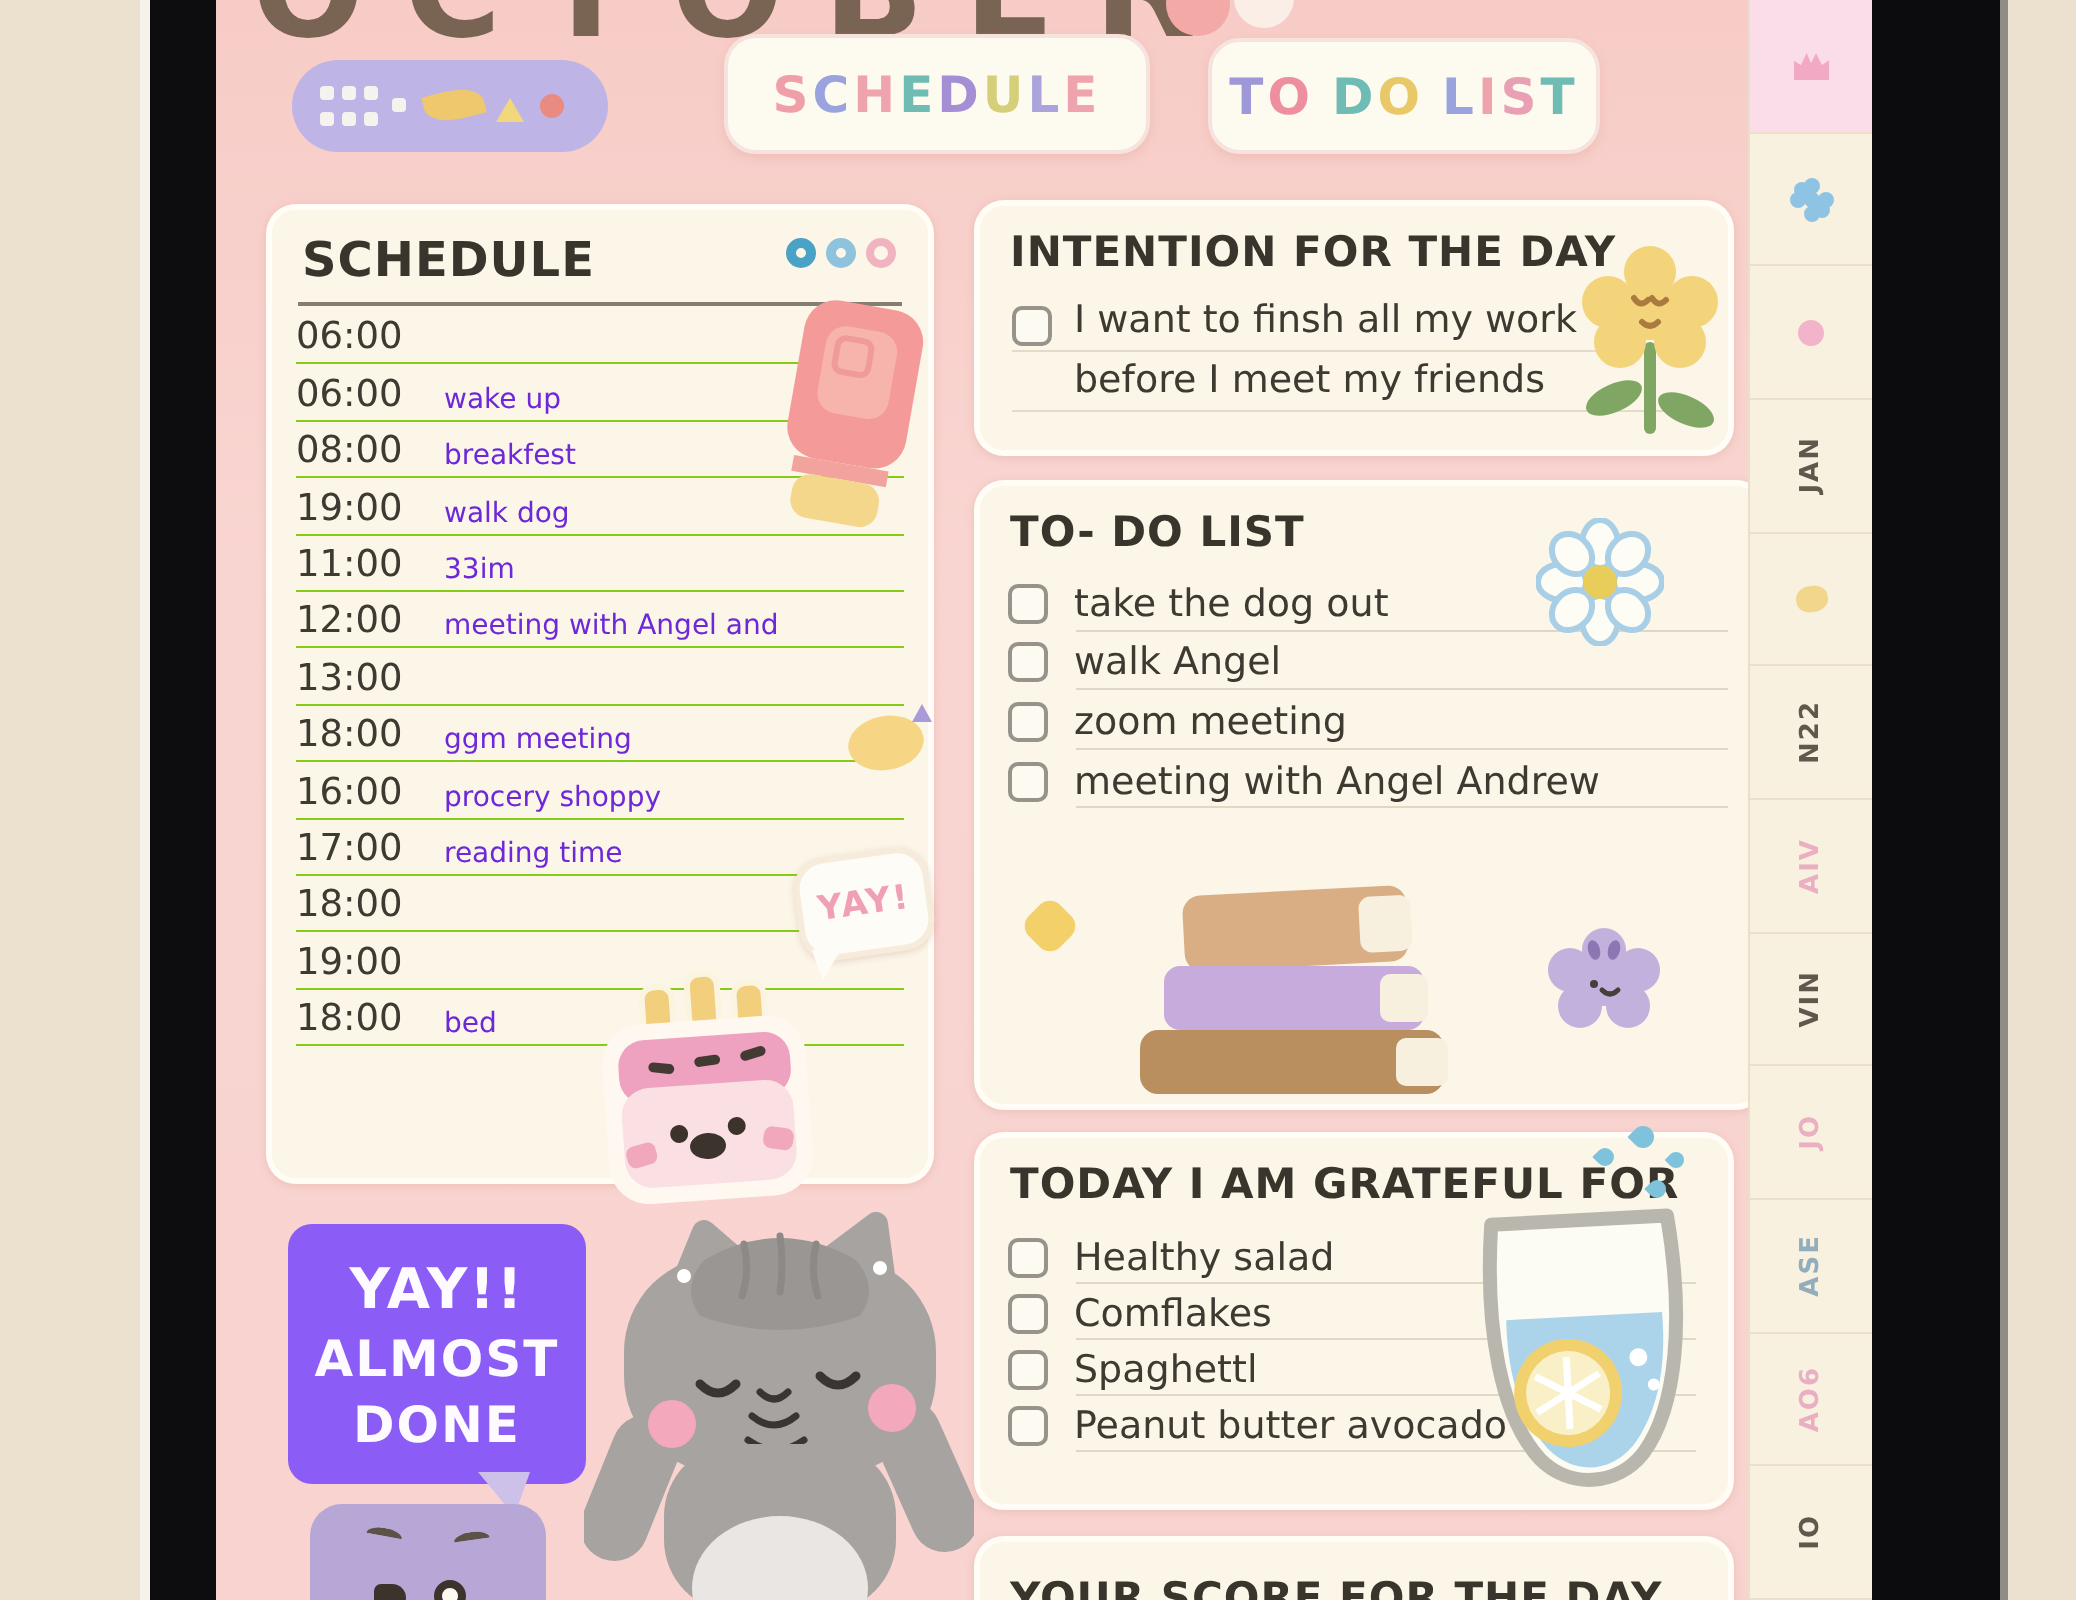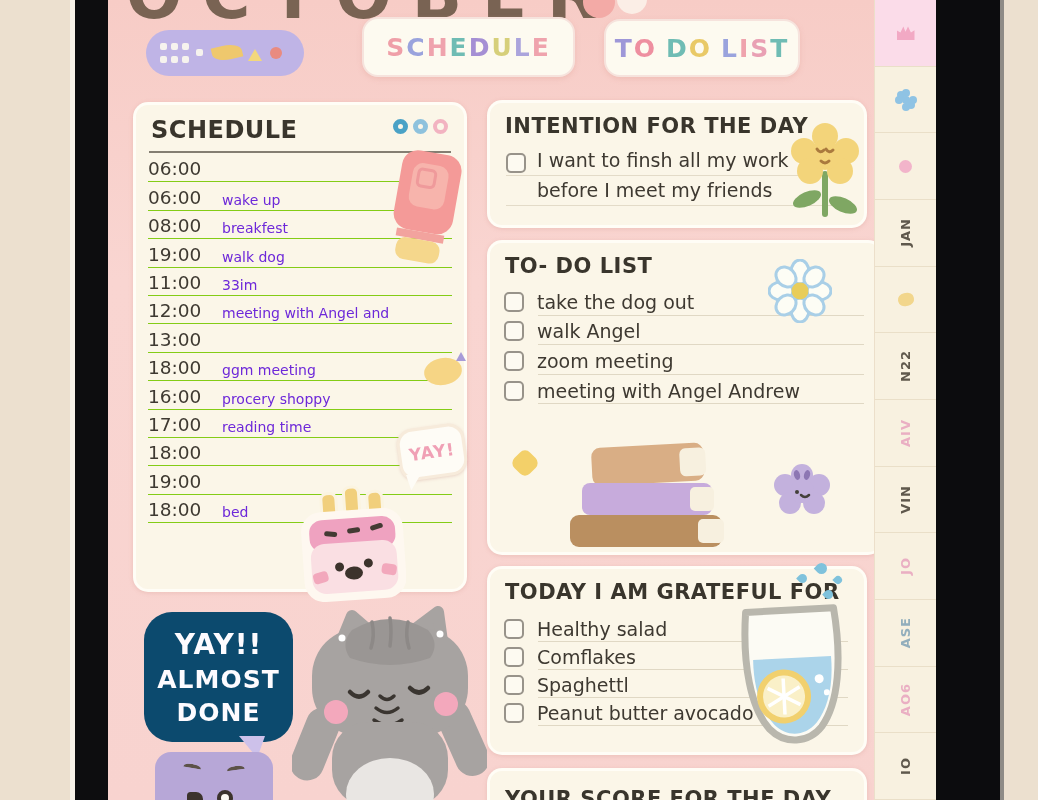--- a/index.html
+++ b/index.html
@@ -86,21 +86,21 @@
 
   
   .ill { position:absolute; }
   .yay-sticker { left:398px; top:426px; width:68px; height:52px; background:#fefcf6; border:3px solid #f7ebdb;
                  border-radius:16px; transform:rotate(-8deg); display:flex; align-items:center; justify-content:center;
                  box-shadow:0 1px 3px rgba(200,140,130,.3); }
   .yay-sticker::after { content:""; position:absolute; left:2px; bottom:-12px; width:16px; height:16px;
                  background:#fefcf6; clip-path:polygon(0 0,100% 0,20% 100%); }
   .yay-sticker span { font-size:17px; font-weight:800; color:#f0a0b5; letter-spacing:1px; }
 
-  .big-bubble { left:144px; top:612px; width:149px; height:130px; background:#0c4a6e; border-radius:28px;
+  .big-bubble { left:144px; top:612px; width:149px; height:130px; background:#8b5cf6; border-radius:12px;
                 display:flex; flex-direction:column; align-items:center; justify-content:center; gap:4px; }
   .big-bubble::after { content:""; position:absolute; right:28px; bottom:-16px; width:26px; height:22px;
                 background:#cdc1ea; clip-path:polygon(0 0,100% 0,70% 100%); }
   .big-bubble span { color:#fdfbff; font-weight:800; letter-spacing:1px; }
   .bb1 { font-size:28px; } .bb2 { font-size:25px; } .bb3 { font-size:25px; }
 
   .sparkle { left:514px; top:452px; width:22px; height:22px; background:#f3d069; border-radius:32%; transform:rotate(45deg); }
   .drop { position:absolute; border-radius:50% 50% 50% 0; background:#7fc2dc; transform:rotate(45deg); }
 
   .purple-sticker { left:155px; top:752px; width:118px; height:58px; background:#b7a7d7; border-radius:16px 16px 0 0; }

